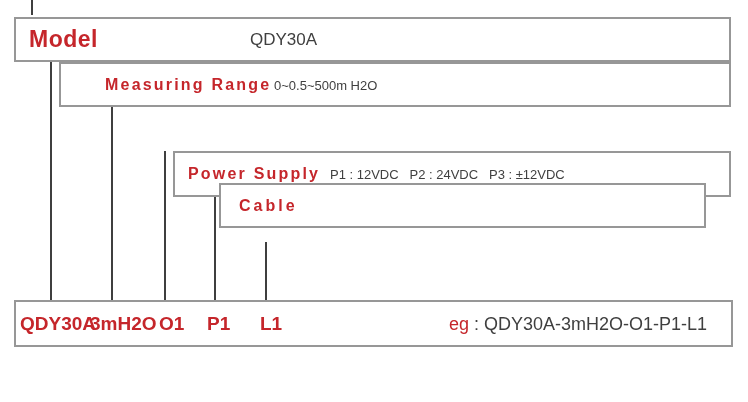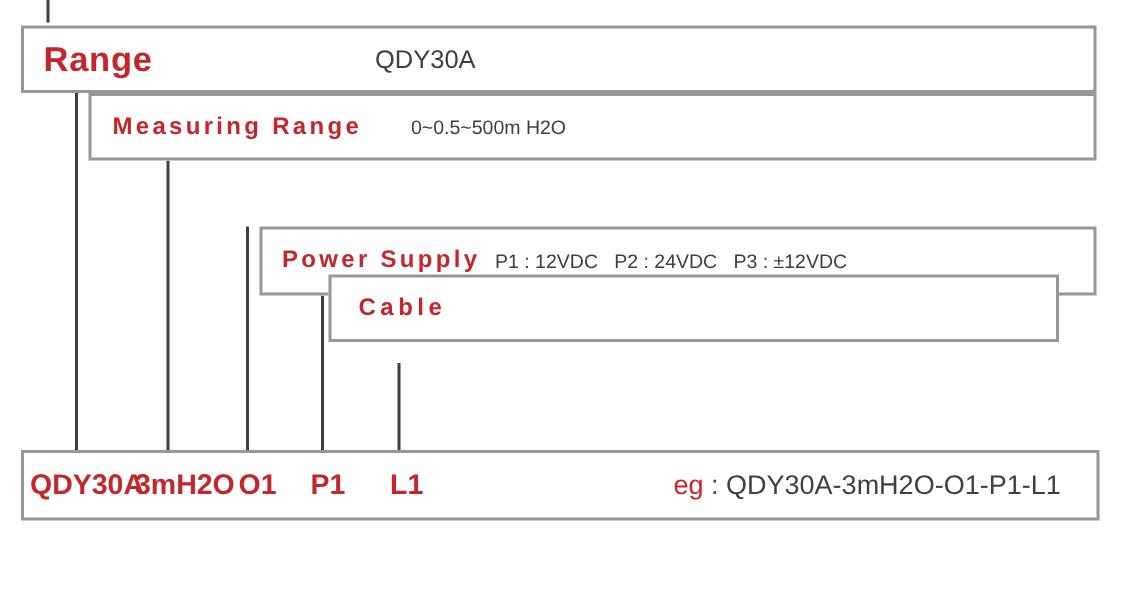--- a/index.html
+++ b/index.html
@@ -104,25 +104,25 @@
 <div class="canvas">
 
   <div class="conn conn-top" style="background: rgb(63, 63, 63);"></div>
   <div class="conn conn-model" style="background: rgb(63, 63, 63);"></div>
   <div class="conn conn-range" style="background: rgb(63, 63, 63);"></div>
   <div class="conn conn-output" style="background: rgb(63, 63, 63);"></div>
   <div class="conn conn-power" style="background: rgb(63, 63, 63);"></div>
   <div class="conn conn-cable" style="background: rgb(63, 63, 63);"></div>
 
   <div class="box box-model" style="border-color: rgb(151, 151, 151);">
-    <span class="label">Range</span>
+    <span class="label">Model</span>
     <span class="value">QDY30A</span>
   </div>
 
-  <div class="box box-range" style="border-color: rgb(151, 151, 151);">
+  <div class="box box-range" style="border-color: rgb(151, 151, 151); padding-left: 30px;">
     <span class="label">Measuring Range</span>
     <span class="value">0~0.5~500m H2O</span>
   </div>
 
 
   <div class="box box-power" style="border-color: rgb(151, 151, 151);">
     <span class="label">Power Supply</span>
     <span class="value">P1 : 12VDC   P2 : 24VDC   P3 : ±12VDC</span>
   </div>
 

